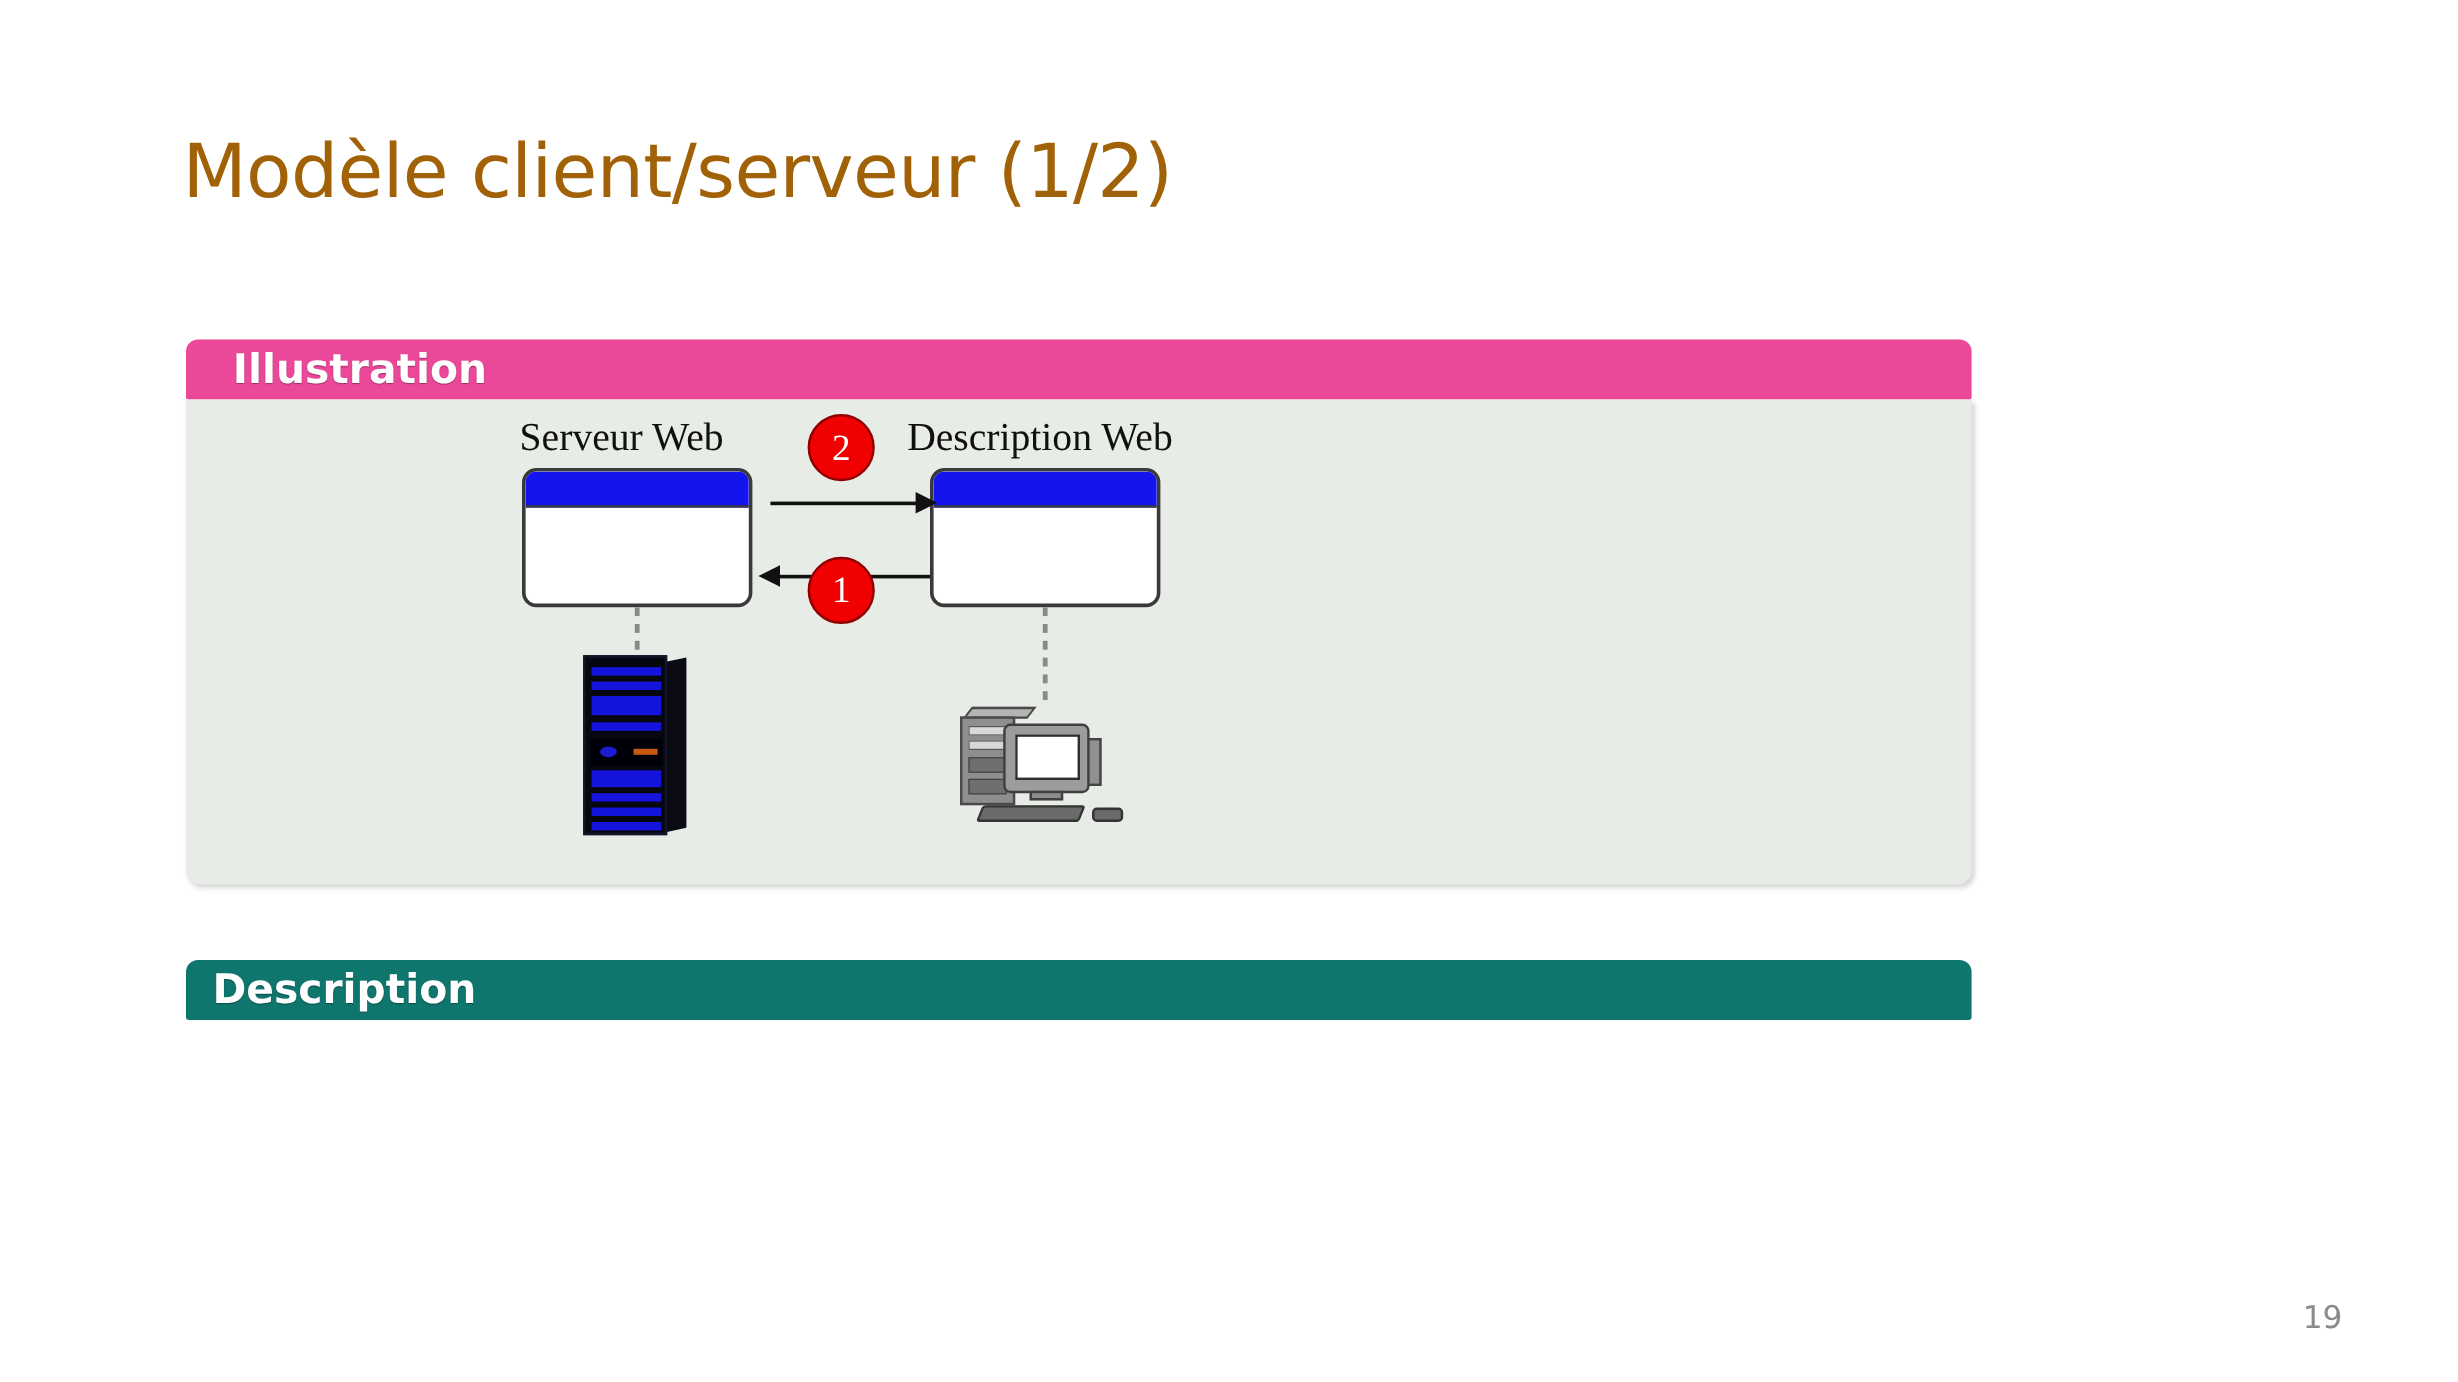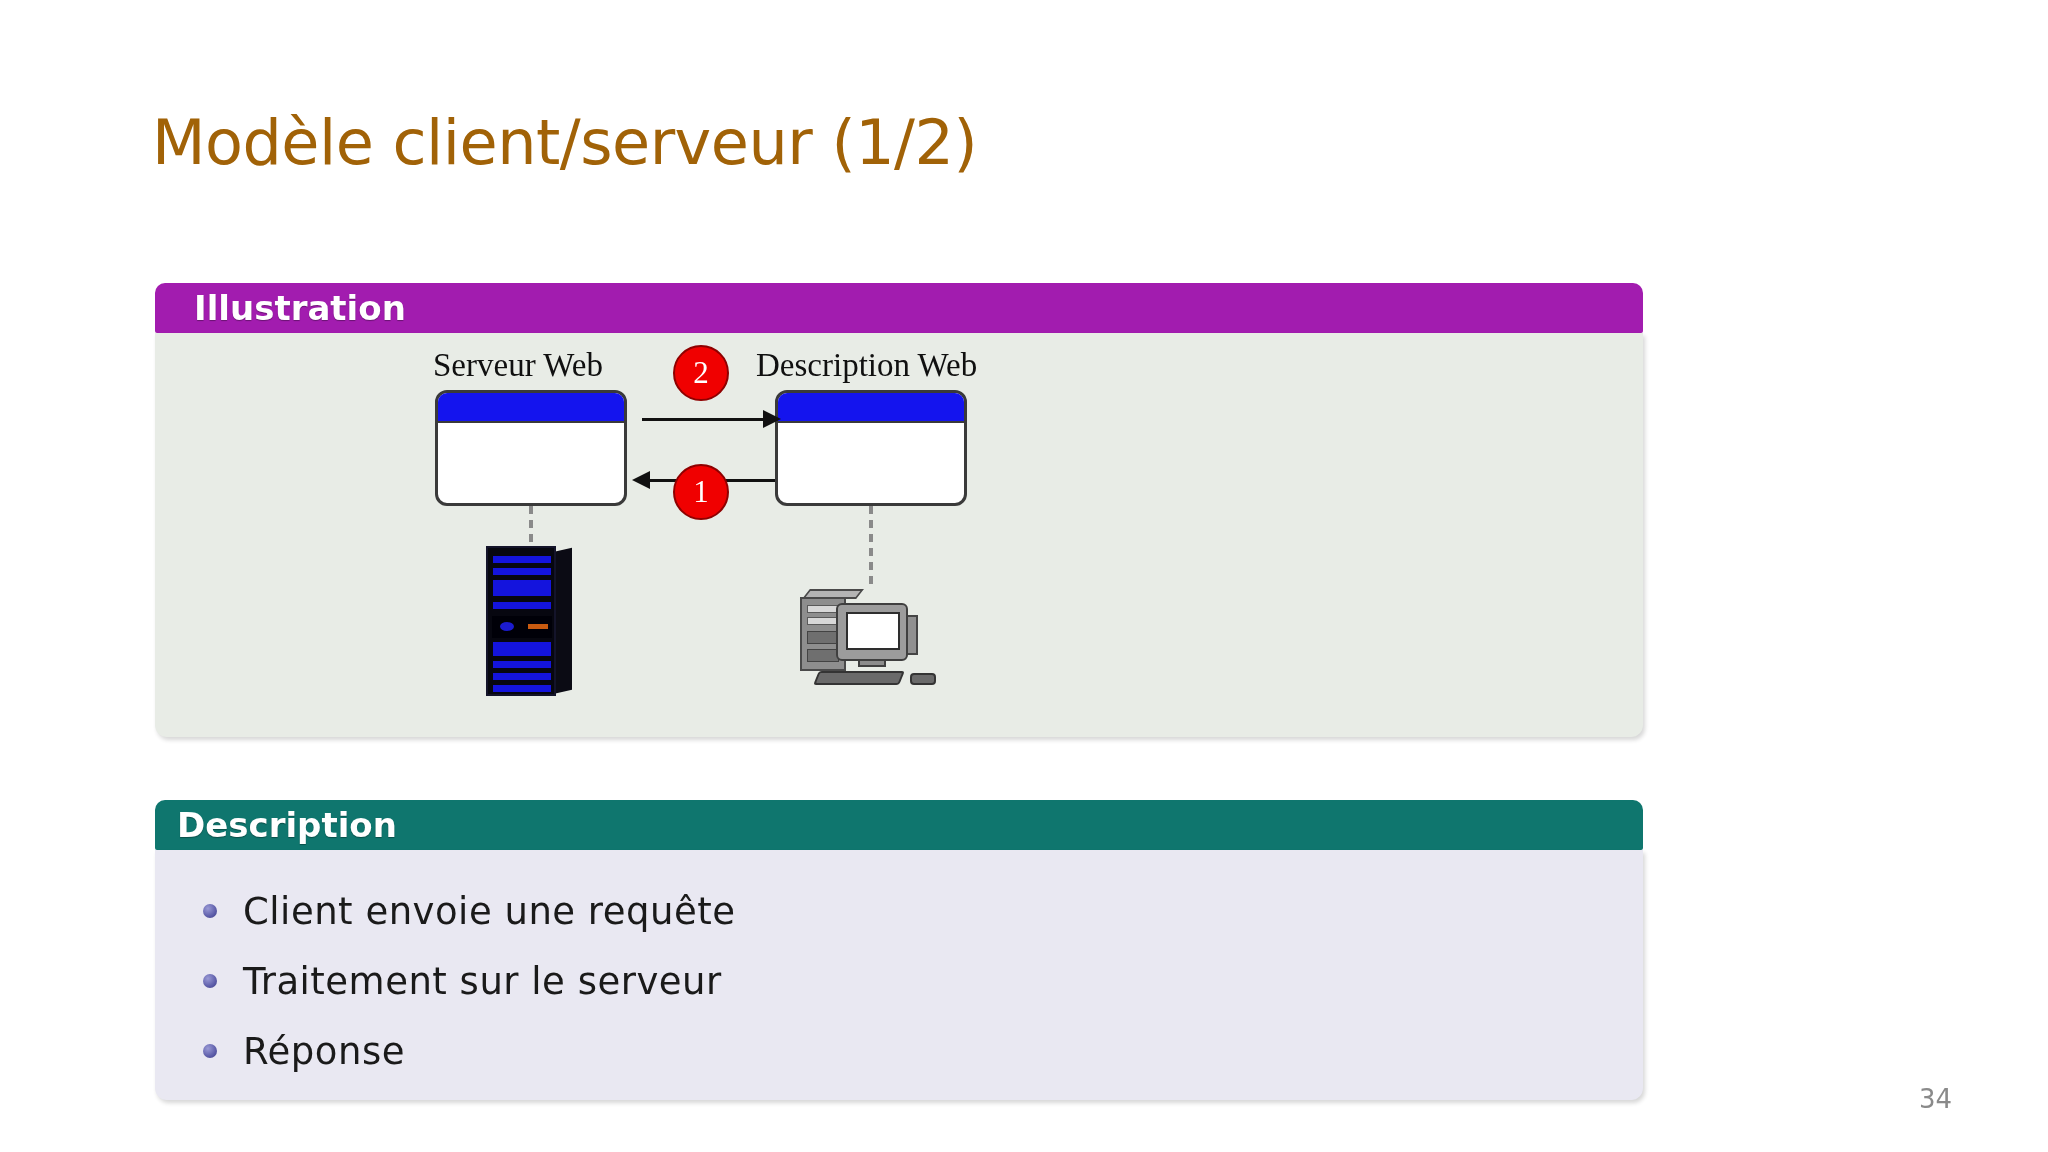--- a/index.html
+++ b/index.html
@@ -49,21 +49,21 @@
   }
   .block-body {
     position: relative;
     box-sizing: border-box;
     border-radius: 0 0 12px 12px;
     box-shadow: 2px 3px 4px rgba(0,0,0,0.16);
   }
 
   
   #illustration-block { left: 155px; top: 283px; width: 1488px; }
-  #illustration-block .block-header { background: #a21caf; padding-left: 39px; }
+  #illustration-block .block-header { background: #ec4899; padding-left: 39px; }
   #illustration-block .block-body {
     height: 404px;
     background: #e8ece6;
   }
 
   
   #description-block { left: 155px; top: 800px; width: 1488px; }
   #description-block .block-header { background: #0f766e; }
   #description-block .block-body {
     height: 250px;
@@ -345,31 +345,15 @@
     </div>
   </div>
 </div>
 
 <div class="block" id="description-block">
 
   <div class="block-header">
     <span>Description</span>
   </div>
 
-  <div class="block-body">
-    <ul class="bullet-list">
-      <li class="bullet-row">
-        <span class="bullet-dot"></span>
-        <span>Client envoie une requête</span>
-      </li>
-      <li class="bullet-row">
-        <span class="bullet-dot"></span>
-        <span>Traitement sur le serveur</span>
-      </li>
-      <li class="bullet-row">
-        <span class="bullet-dot"></span>
-        <span>Réponse</span>
-      </li>
-    </ul>
-  </div>
 </div>
 
-<div class="page-number">34</div>
+<div class="page-number">19</div>
 
 </body></html>

